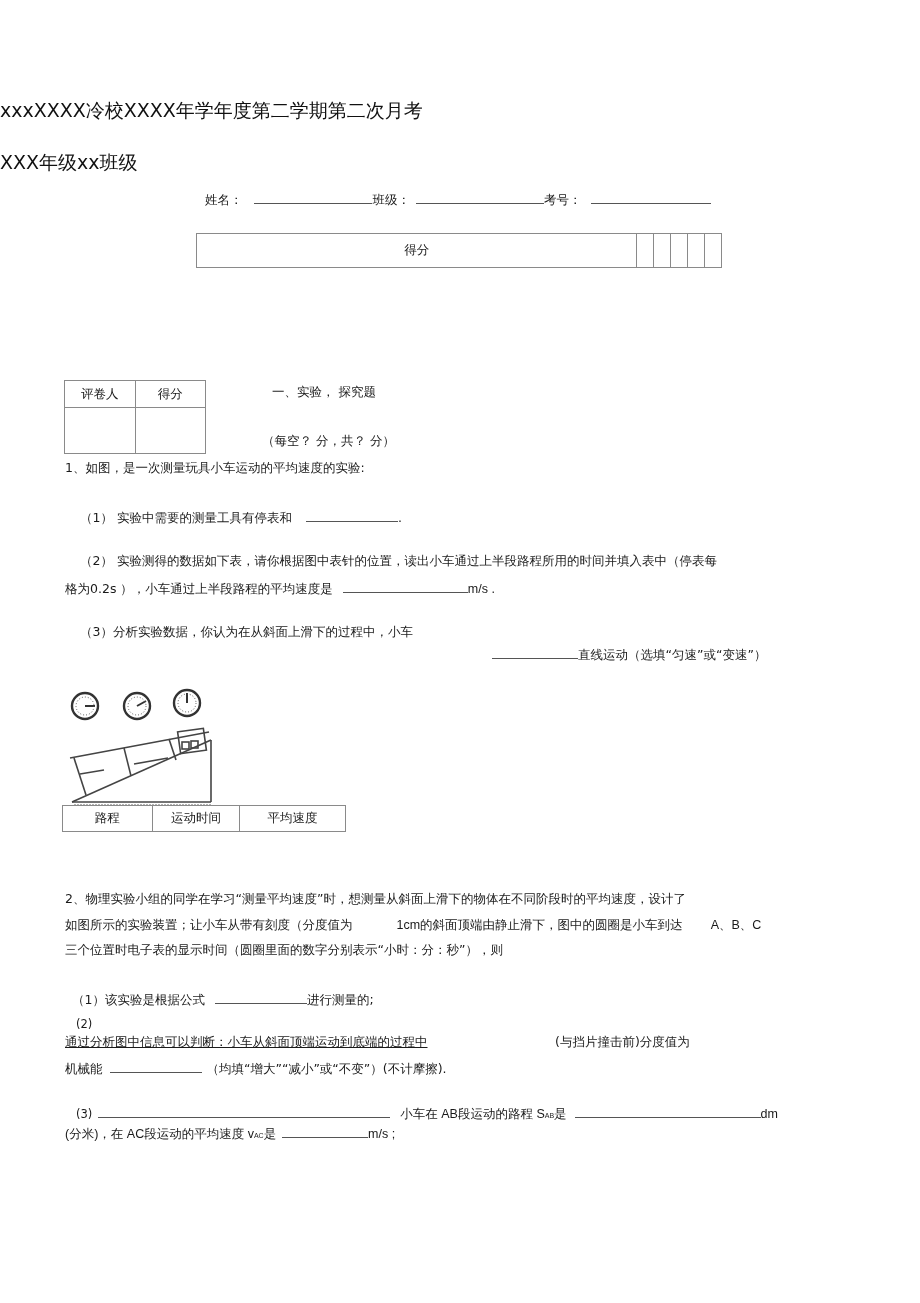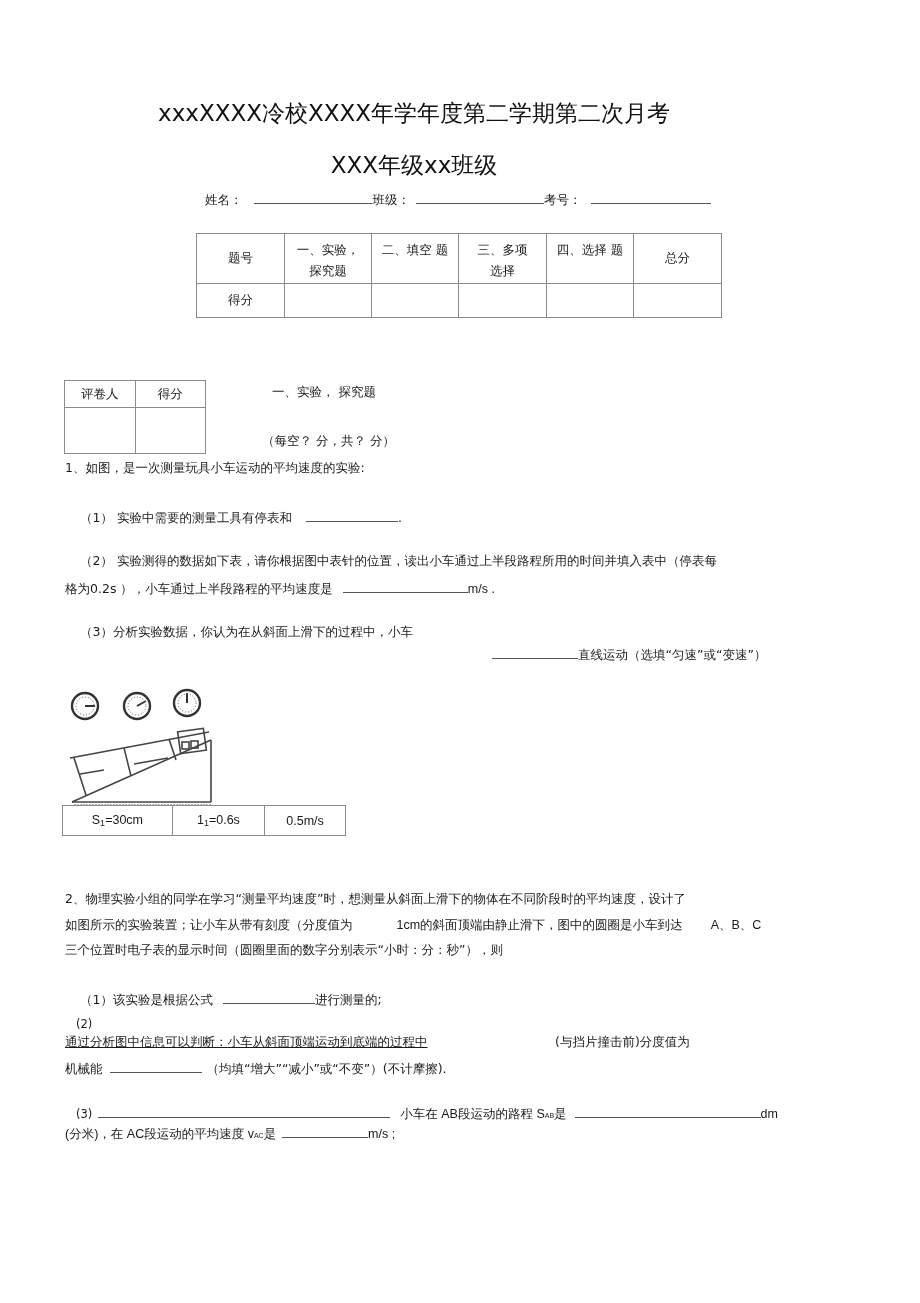--- a/index.html
+++ b/index.html
@@ -1,19 +1,19 @@
 <!DOCTYPE html>
 <html><head>
   <meta charset="utf-8">
   <style>
     html, body { margin: 0; padding: 0; background: #ffffff; }
     body { width: 920px; height: 1303px; position: relative; overflow: hidden;
            font-family: "DejaVu Sans", "Liberation Sans", sans-serif; color: #1a1a1a; }
     .abs { position: absolute; white-space: nowrap; }
-    .title { font-size: 23px; left: 0; width: 828px; text-align: center; color: #111; }
+    .title { font-size: 19px; left: 0; width: 828px; color: #111; }
     .t13 { font-size: 12.5px; }
     .blank { display: inline-block; border-bottom: 1px solid #555; height: 13px; vertical-align: baseline; }
     table.grid { border-collapse: collapse; position: absolute; }
     table.grid td { border: 1px solid #8a8a8a; font-size: 12.5px; text-align: center; vertical-align: middle; padding: 0; }
     .score td.top { vertical-align: top; padding-top: 6px; line-height: 24px; }
     .data td { text-align: left; font-size: 15px; padding-left: 2px; font-family: "Liberation Sans", sans-serif; }
     .sub { font-size: 9px; vertical-align: -2px; }
     .sub2 { font-size: 7px; }
     .ls { font-family: "Liberation Sans", sans-serif; }
   </style>
@@ -25,38 +25,20 @@
 
 <div class="abs t13" style="left:205px; top:190px;">
   <span>姓名：</span>
   <span class="blank" style="width:118px; margin-left:8px;"></span><span>班级：</span>
   <span class="blank" style="width:128px; margin-left:2px;"></span><span>考号：</span>
   <span class="blank" style="width:120px; margin-left:6px;"></span>
 </div>
 
 <table class="grid score" style="left:196px; top:233px; width:526px;">
   <tbody>
-      <tr style="height:50px;">
-    <td style="width:87px;">题号</td>
-    <td class="top" style="width:86px;">
-      <div style="line-height:20px;">一、实验，</div>
-      <div style="line-height:22px;">探究题</div>
-    </td>
-    <td class="top" style="width:86px;">
-      <div style="line-height:20px;">二、填空 题</div>
-    </td>
-    <td class="top" style="width:87px;">
-      <div style="line-height:20px;">三、多项</div>
-      <div style="line-height:22px;">选择</div>
-    </td>
-    <td class="top" style="width:86px;">
-      <div style="line-height:20px;">四、选择 题</div>
-    </td>
-    <td style="width:87px;">总分</td>
-  </tr>
   <tr style="height:34px;">
     <td>得分</td>
     <td></td>
     <td></td>
     <td></td>
     <td></td>
     <td></td>
   </tr>
 </tbody>
   </table>
@@ -129,35 +111,35 @@
       <line x1="70" y1="80" x2="104" y2="74"></line>
     </g>
     <g stroke="#666" stroke-width="1">
       <line x1="10" y1="121" x2="147" y2="121" stroke-dasharray="2 1"></line>
     </g>
   </svg>
 </div>
 
 <table class="grid data" style="left:62px; top:805px; width:284px;">
   <tbody>
-  <tr style="height:30px;">
-    <td><span>S</span><span class="sub">1</span><span>=30cm</span></td>
-    <td><span>1</span><span class="sub">1</span><span>=0.6s</span></td>
-    <td>0.5m/s</td>
+      <tr style="height:26px;">
+    <td style="width:88px;">路程</td>
+    <td style="width:86px;">运动时间</td>
+    <td style="width:104px;">平均速度</td>
   </tr>
 </tbody>
   </table>
 
 <div class="abs t13" style="left:65px; top:891px;">2、物理实验小组的同学在学习“测量平均速度”时，想测量从斜面上滑下的物体在不同阶段时的平均速度，设计了</div>
 <div class="abs t13" style="left:65px; top:917px;">
   <span>如图所示的实验装置；让小车从带有刻度（分度值为</span><span class="ls" style="margin-left:44px;text-align:right;">1cm的斜面顶端由静止滑下，图中的圆圈是小车到达</span><span class="ls" style="margin-left:28px;">A、B、C</span>
 </div>
 <div class="abs t13" style="left:65px; top:942px;">三个位置时电子表的显示时间（圆圈里面的数字分别表示“小时：分：秒”），则</div>
 
-<div class="abs t13" style="left:80px; top:990px;">
+<div class="abs t13" style="left:72px; top:990px;">
   <span>（1）该实验是根据公式</span>
   <span class="blank" style="width:92px; margin-left:6px;"></span><span>进行测量的;</span>
 </div>
 
 <div class="abs" style="left:76px; top:1017px; font-size:11.5px;">(2)</div>
 <div class="abs t13" style="left:65px; top:1034px;text-decoration:underline;">通过分析图中信息可以判断：小车从斜面顶端运动到底端的过程中</div>
 <div class="abs t13" style="left:555px; top:1034px;">(与挡片撞击前)分度值为</div>
 <div class="abs t13" style="left:65px; top:1059px;">
   <span>机械能</span>
   <span class="blank" style="width:92px; margin-left:4px;"></span>

